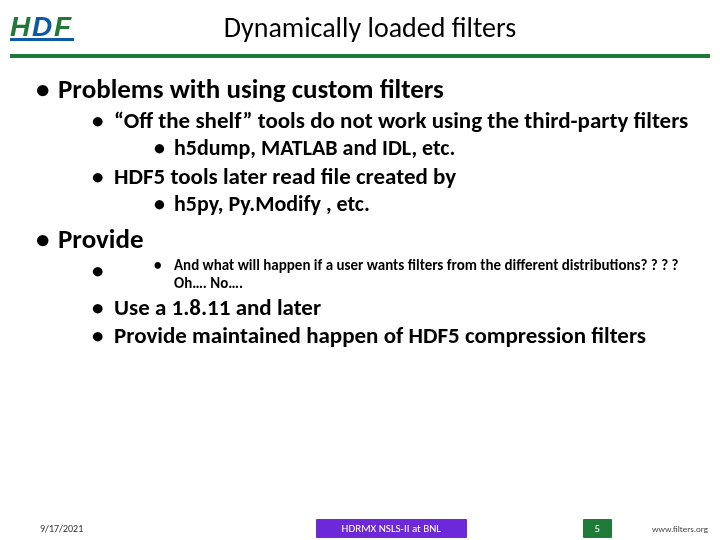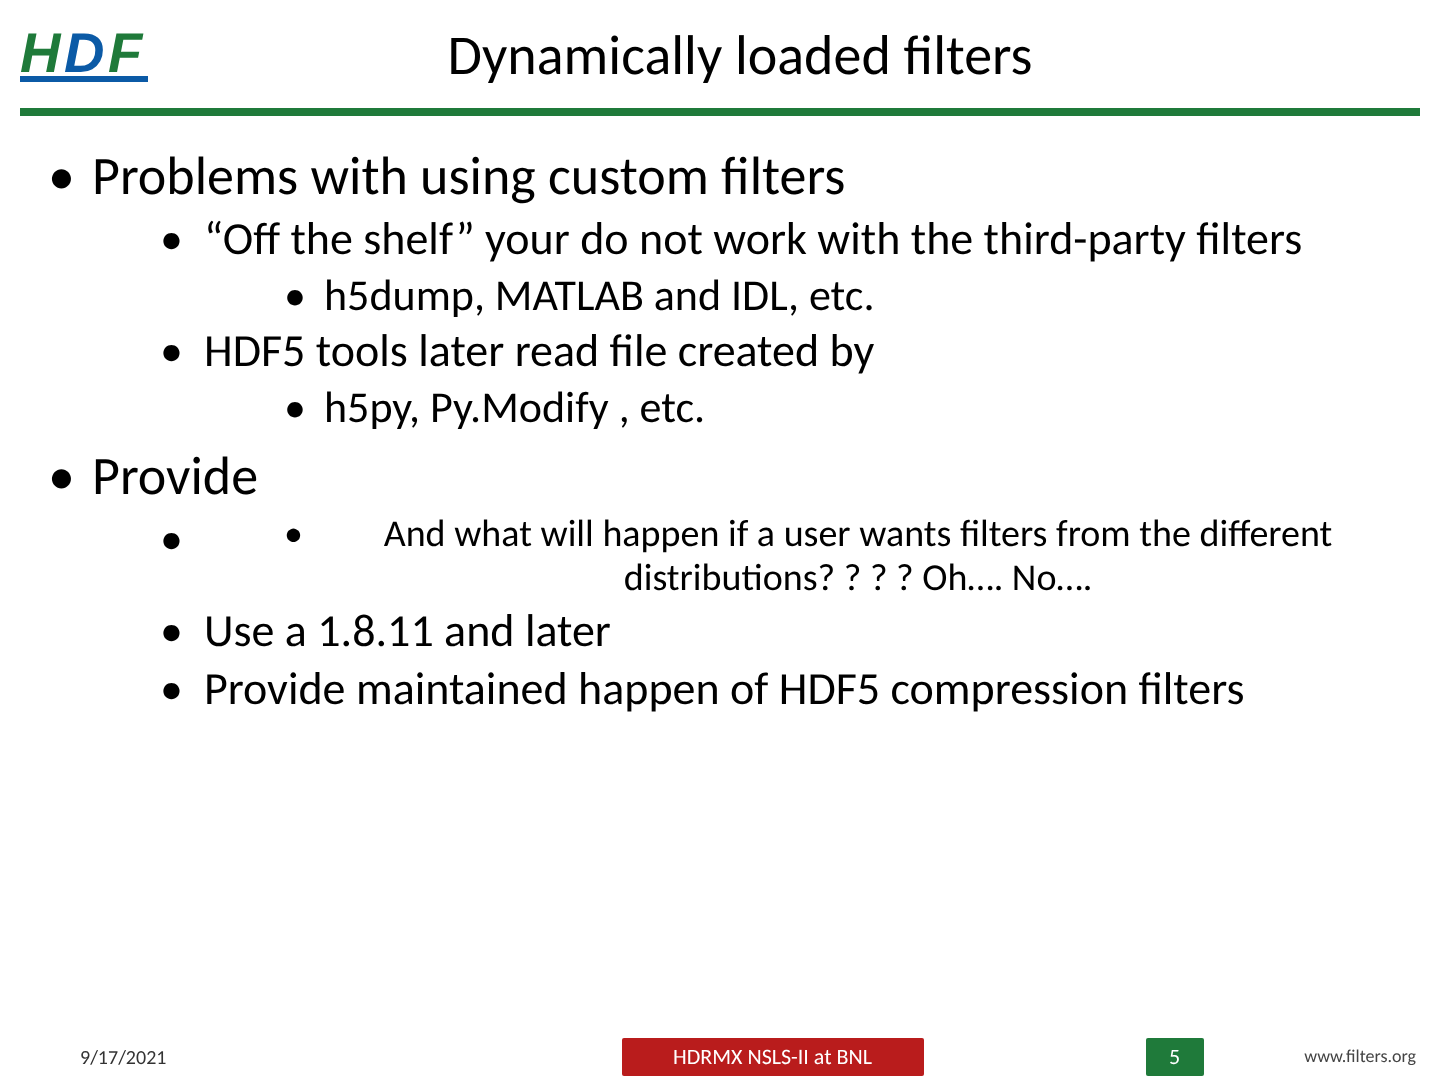--- a/index.html
+++ b/index.html
@@ -2,37 +2,37 @@
 <html><head>
 <meta charset="utf-8">
 <style>
   * { margin: 0; padding: 0; box-sizing: border-box; }
   html, body { width: 720px; height: 540px; background: #fff; font-family: Calibri, "Segoe UI", Arial, sans-serif; color: #000; overflow: hidden; }
   .slide { position: relative; width: 720px; height: 540px; }
   .header { position: relative; height: 54px; }
   .logo { position: absolute; left: 10px; top: 8px; }
   .title { text-align: center; font-size: 28px; font-weight: 400; padding-top: 10px; padding-left: 20px; }
   .rule { height: 4px; background: #1f7a3a; margin: 0 10px 0 10px; }
-  .content { padding: 8px 24px 0 24px; }
+  .content { padding: 8px 24px 0 36px; font-weight: bold; }
   ul { list-style: none; }
   .lvl0 > li { font-size: 27px; margin: 6px 0 2px 0; padding-left: 22px; position: relative; }
   .lvl0 > li::before { content: "•"; position: absolute; left: 0; top: 0; }
   .lvl1 > li { font-size: 23px; line-height: 1.15; margin: 2px 0 2px 0; padding-left: 22px; position: relative; }
   .lvl1 > li::before { content: "•"; position: absolute; left: 0; top: 0; }
   .lvl2 > li { font-size: 22px; margin: 2px 0 2px 0; padding-left: 20px; position: relative; }
   .lvl2 > li::before { content: "•"; position: absolute; left: 0; top: 0; }
-  .lvl3 > li { font-size: 19px; line-height: 1.15; margin: 2px 0 2px 0; padding-left: 20px; position: relative; text-align: center; }
+  .lvl3 > li { font-size: 15px; line-height: 1.15; margin: 2px 0 2px 0; padding-left: 20px; position: relative; }
   .lvl3 > li::before { content: "•"; position: absolute; left: 0; top: 0; }
   .indent1 { margin-left: 34px; }
   .indent2 { margin-left: 40px; }
   .indent3 { margin-left: 40px; }
-  .footer { position: absolute; bottom: 0; left: 0; width: 720px; height: 24px; display: flex; align-items: center; font-size: 10px; gap: 10px; }
+  .footer { position: absolute; bottom: 0; left: 0; width: 720px; height: 24px; display: flex; align-items: center; font-size: 10px; }
   .footer .date { color: #333; padding-left: 40px; width: 200px; }
   .footer .mid { flex: 1; text-align: center; }
-  .footer .midbox { background: #b91c1c; color: #fff; display: inline-block; padding: 3px 26px; font-size: 11px; border-radius: 1px; }
+  .footer .midbox { background: #6d28d9; color: #fff; display: inline-block; padding: 3px 26px; font-size: 11px; border-radius: 1px; }
   .footer .pagenum { background: #1f7a3a; color: #fff; padding: 3px 12px; font-size: 11px; margin-right: 40px; border-radius: 1px; }
   .footer .url { color: #444; padding-right: 12px; font-size: 9px; }
 </style>
 </head>
 <body>
 
 <div class="slide">
 
   <div class="header">
     <div class="logo">
@@ -46,21 +46,21 @@
     <div class="title">Dynamically loaded filters</div>
   </div>
   <div class="rule"></div>
 
   <div class="content">
     <ul class="lvl0">
       <li>
         <span>Problems with using custom filters</span>
         <ul class="lvl1 indent1">
           <li>
-            <span>“Off the shelf” your do not work with the third-party filters</span>
+            <span>“Off the shelf” tools do not work using the third-party filters</span>
             <ul class="lvl2 indent2">
               <li>
                 <span>h5dump, MATLAB and IDL, etc.</span>
               </li>
             </ul>
           </li>
           <li>
             <span>HDF5 tools later read file created by</span>
             <ul class="lvl2 indent2">
               <li>

